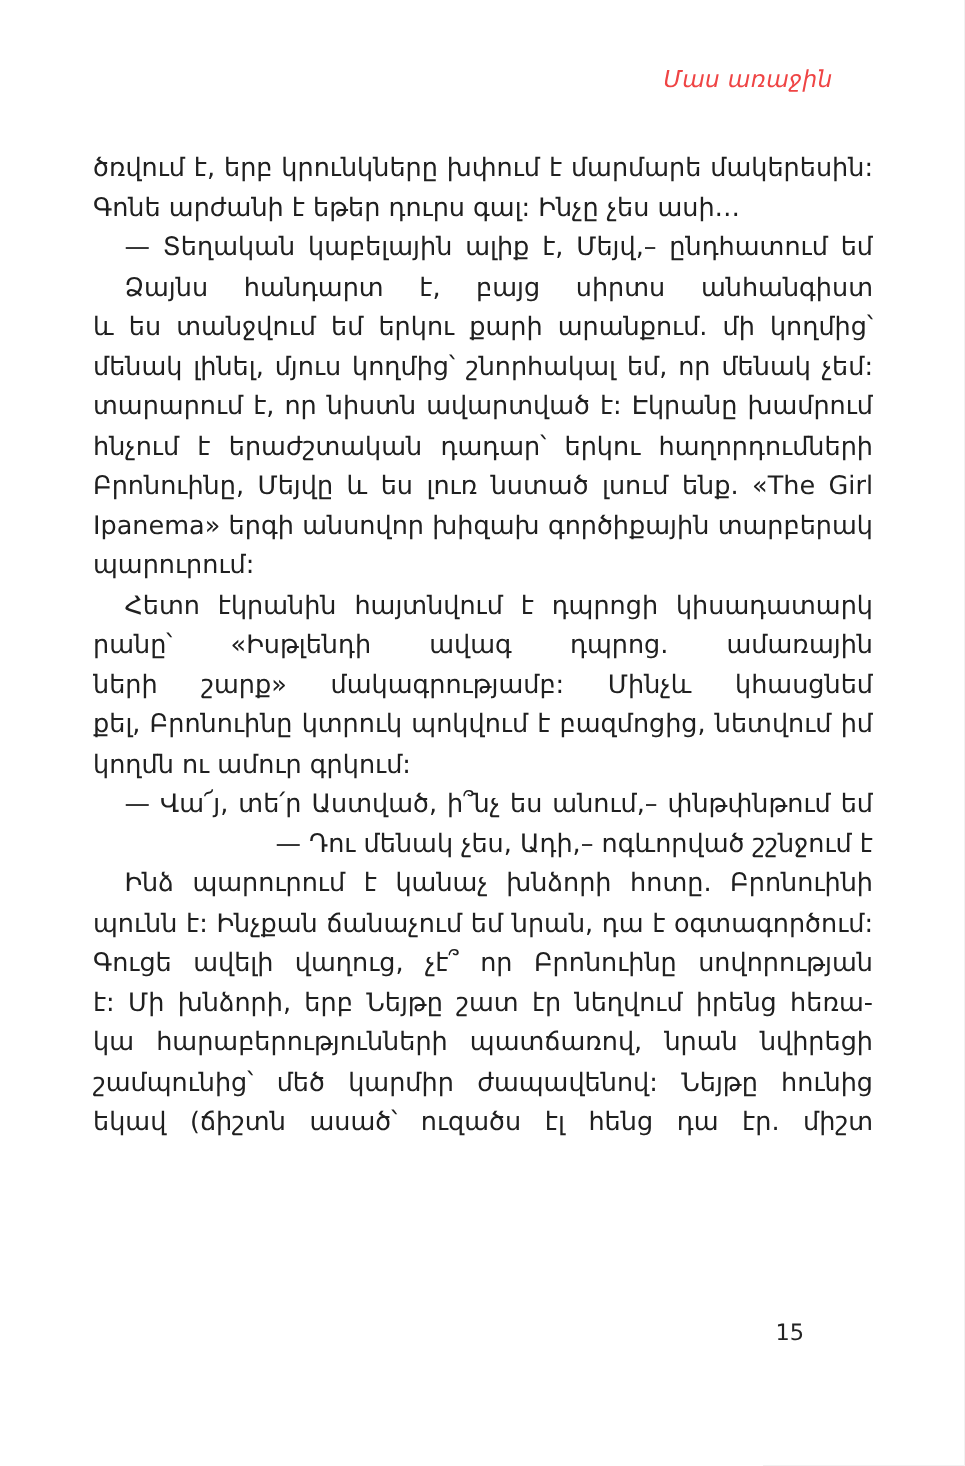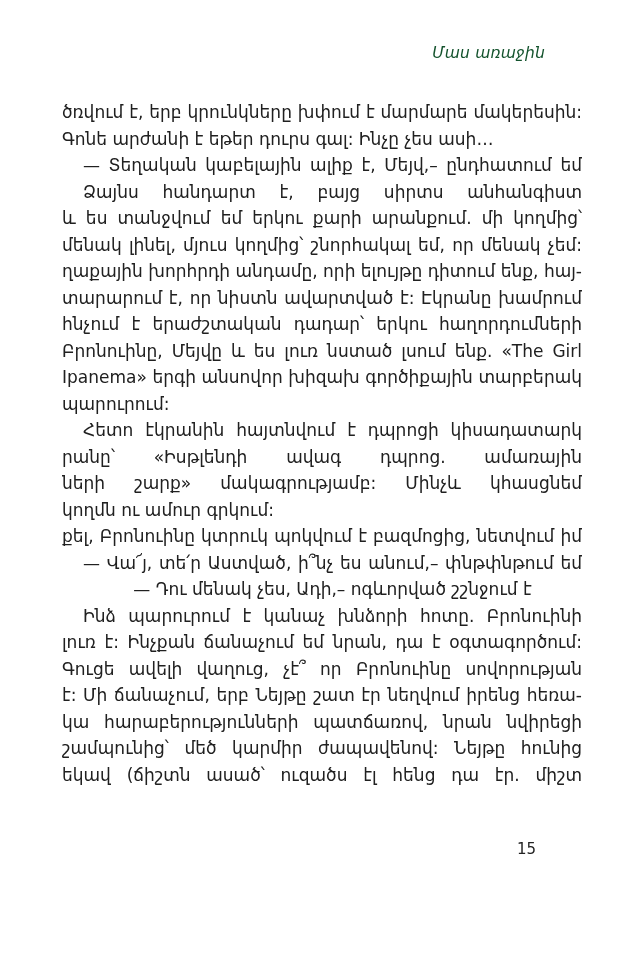--- a/index.html
+++ b/index.html
@@ -13,52 +13,52 @@
     height: 977px;
     margin: 0 auto;
     background: #ffffff;
     font-family: "DejaVu Sans", "Liberation Sans", sans-serif;
     color: #232323;
     overflow: hidden;
   }
   .running-header {
     position: absolute;
     top: 44px;
-    right: 98px;
+    right: 88px;
     font-size: 15.5px;
     font-style: italic;
     letter-spacing: 0.2px;
-    color: #14532d;
+    color: #ef4444;
     white-space: nowrap;
   }
   .body-text {
     position: absolute;
     top: 99px;
     left: 62px;
     width: 520px;
     font-size: 17px;
     line-height: 26.5px;
     color: #202020;
   }
   .para { margin: 0; padding: 0; }
   .line {
     height: 26.5px;
     overflow: hidden;
     text-align: justify;
     text-align-last: justify;
     white-space: normal;
   }
   .line.last {
-    text-align: center;
+    text-align: right;
     text-align-last: left;
   }
   .first-indent { text-indent: 21px; }
   .page-number {
     position: absolute;
-    top: 840px;
+    top: 879px;
     left: 517px;
     font-size: 15px;
     color: #232323;
   }
 </style>
 </head>
 <body>
 
 <div class="page">
   <div class="running-header">Մաս առաջին</div>
@@ -68,45 +68,44 @@
         <div class="line">ծռվում է, երբ կրունկները խփում է մարմարե մակերեսին: –</div>
         <div class="line last">Գոնե արժանի է եթեր դուրս գալ: Ինչը չես ասի…</div>
       </div>
       <div class="para">
         <div class="line first-indent">— Տեղական կաբելային ալիք է, Մեյվ,– ընդհատում եմ ես: –</div>
       </div>
       <div class="para">
         <div class="line first-indent">Ձայնս հանդարտ է, բայց սիրտս անհանգիստ բաբախում է,</div>
         <div class="line">և ես տանջվում եմ երկու քարի արանքում. մի կողմից՝ կուզեի</div>
         <div class="line">մենակ լինել, մյուս կողմից՝ շնորհակալ եմ, որ մենակ չեմ: Քա-</div>
-        <div class="line">ղաքային խորհրդի անդամը, որի ելույթը դիտում ենք, հայ-</div>
         <div class="line">տարարում է, որ նիստն ավարտված է: Էկրանը խամրում է, և</div>
         <div class="line">հնչում է երաժշտական դադար՝ երկու հաղորդումների միջև:</div>
         <div class="line">Բրոնուինը, Մեյվը և ես լուռ նստած լսում ենք. «The Girl from</div>
         <div class="line">Ipanema» երգի անսովոր խիզախ գործիքային տարբերակ է</div>
         <div class="line last">պարուրում:</div>
       </div>
       <div class="para">
         <div class="line first-indent">Հետո էկրանին հայտնվում է դպրոցի կիսադատարկ լսա-</div>
         <div class="line">րանը՝ «Իսթլենդի ավագ դպրոց. ամառային աշխատարան-</div>
         <div class="line">ների շարք» մակագրությամբ: Մինչև կհասցնեմ արձագան-</div>
+        <div class="line">քել, Բրոնուինը կտրուկ պոկվում է բազմոցից, նետվում իմ</div>
         <div class="line last">կողմն ու ամուր գրկում:</div>
-        <div class="line">քել, Բրոնուինը կտրուկ պոկվում է բազմոցից, նետվում իմ</div>
       </div>
       <div class="para">
         <div class="line first-indent">— Վա՜յ, տե՛ր Աստված, ի՞նչ ես անում,– փնթփնթում եմ ես՝ հե-</div>
       </div>
       <div class="para">
         <div class="line last first-indent">— Դու մենակ չես, Ադի,– ոգևորված շշնջում է Բրոնուինը:</div>
       </div>
       <div class="para">
         <div class="line first-indent">Ինձ պարուրում է կանաչ խնձորի հոտը. Բրոնուինի շամ-</div>
-        <div class="line">լուռ է: Ինչքան ճանաչում եմ նրան, դա է օգտագործում:</div>
+        <div class="line">պունն է: Ինչքան ճանաչում եմ նրան, դա է օգտագործում:</div>
         <div class="line">Գուցե ավելի վաղուց, չէ՞ որ Բրոնուինը սովորության մարդ</div>
-        <div class="line">է: Մի ճանաչում, երբ Նեյթը շատ էր նեղվում իրենց հեռա-</div>
+        <div class="line">է: Մի խնձորի, երբ Նեյթը շատ էր նեղվում իրենց հեռա-</div>
         <div class="line">կա հարաբերությունների պատճառով, նրան նվիրեցի այդ</div>
         <div class="line">շամպունից՝ մեծ կարմիր ժապավենով: Նեյթը հունից դուրս</div>
         <div class="line">եկավ (ճիշտն ասած՝ ուզածս էլ հենց դա էր. միշտ զվարճալի</div>
       </div>
     </div>
 
   <div class="page-number">15</div>
 </div>
 
 </body></html>

